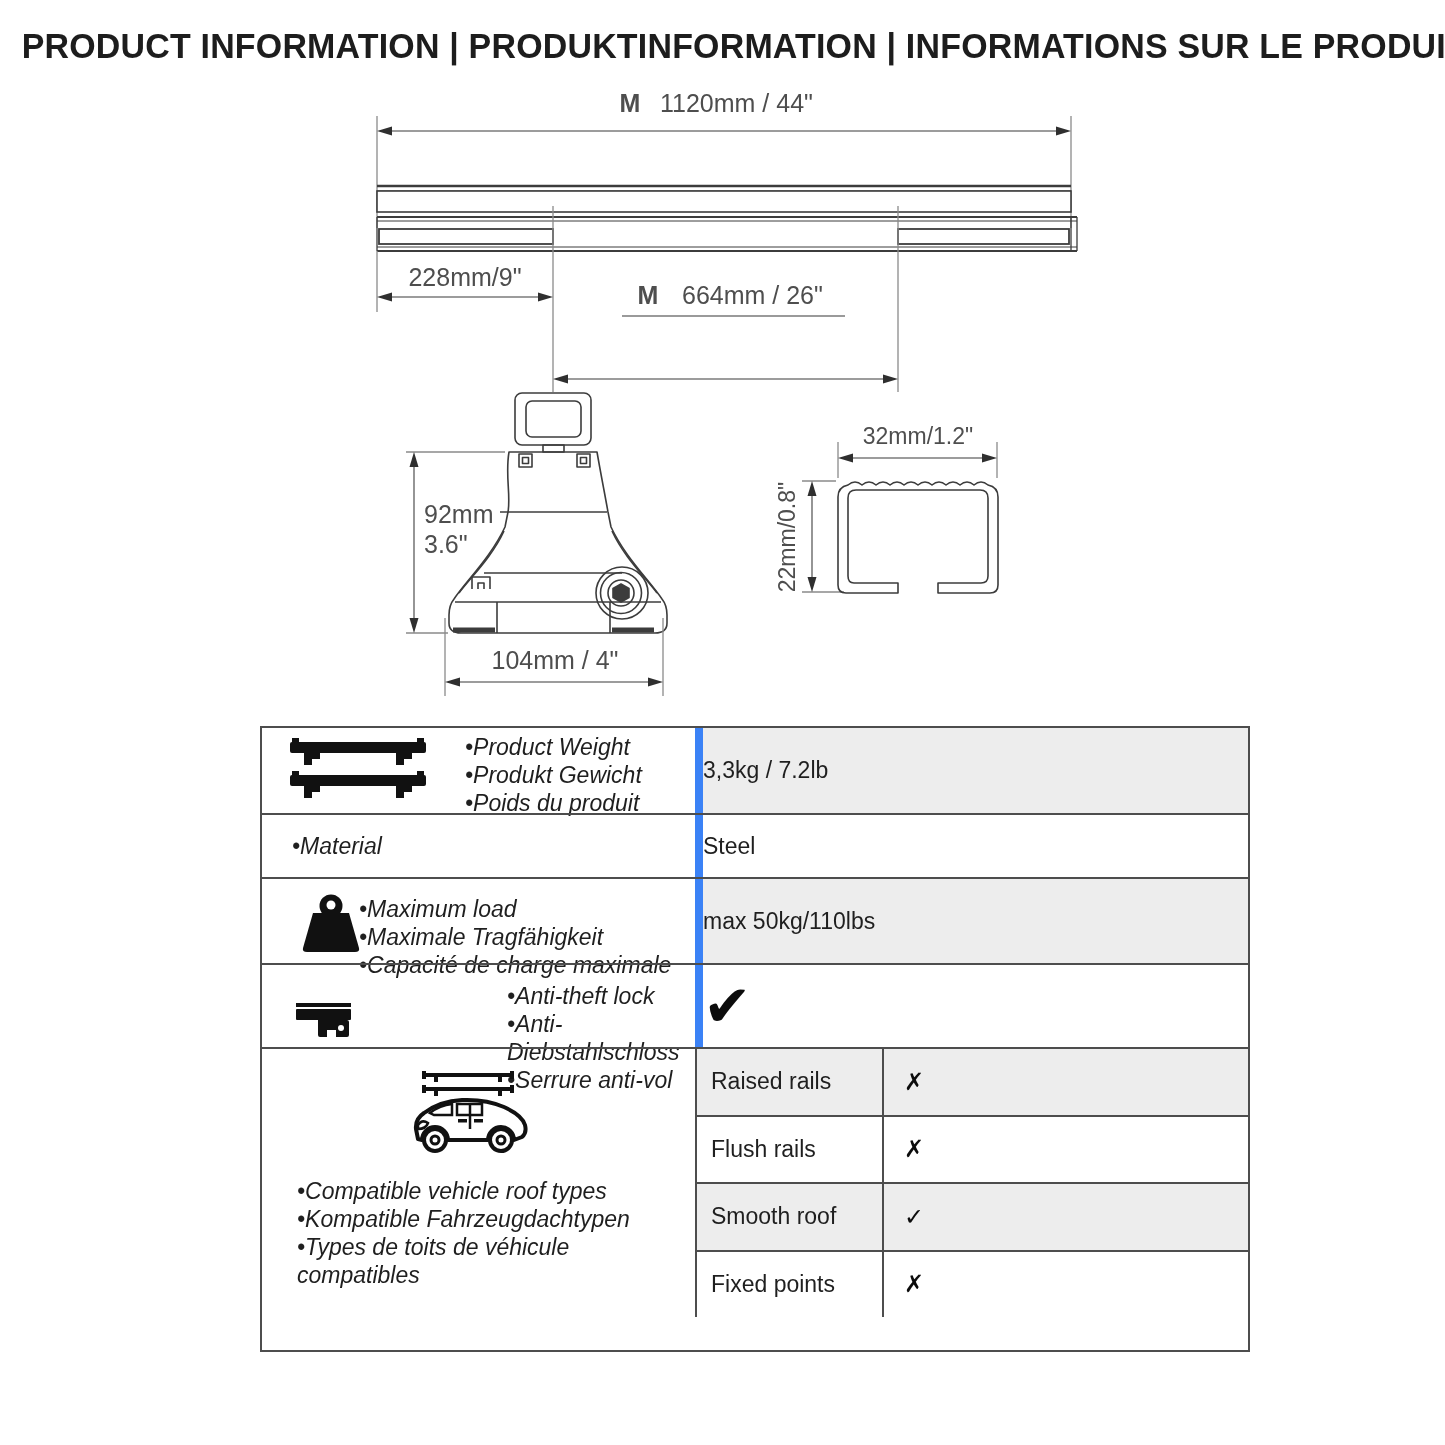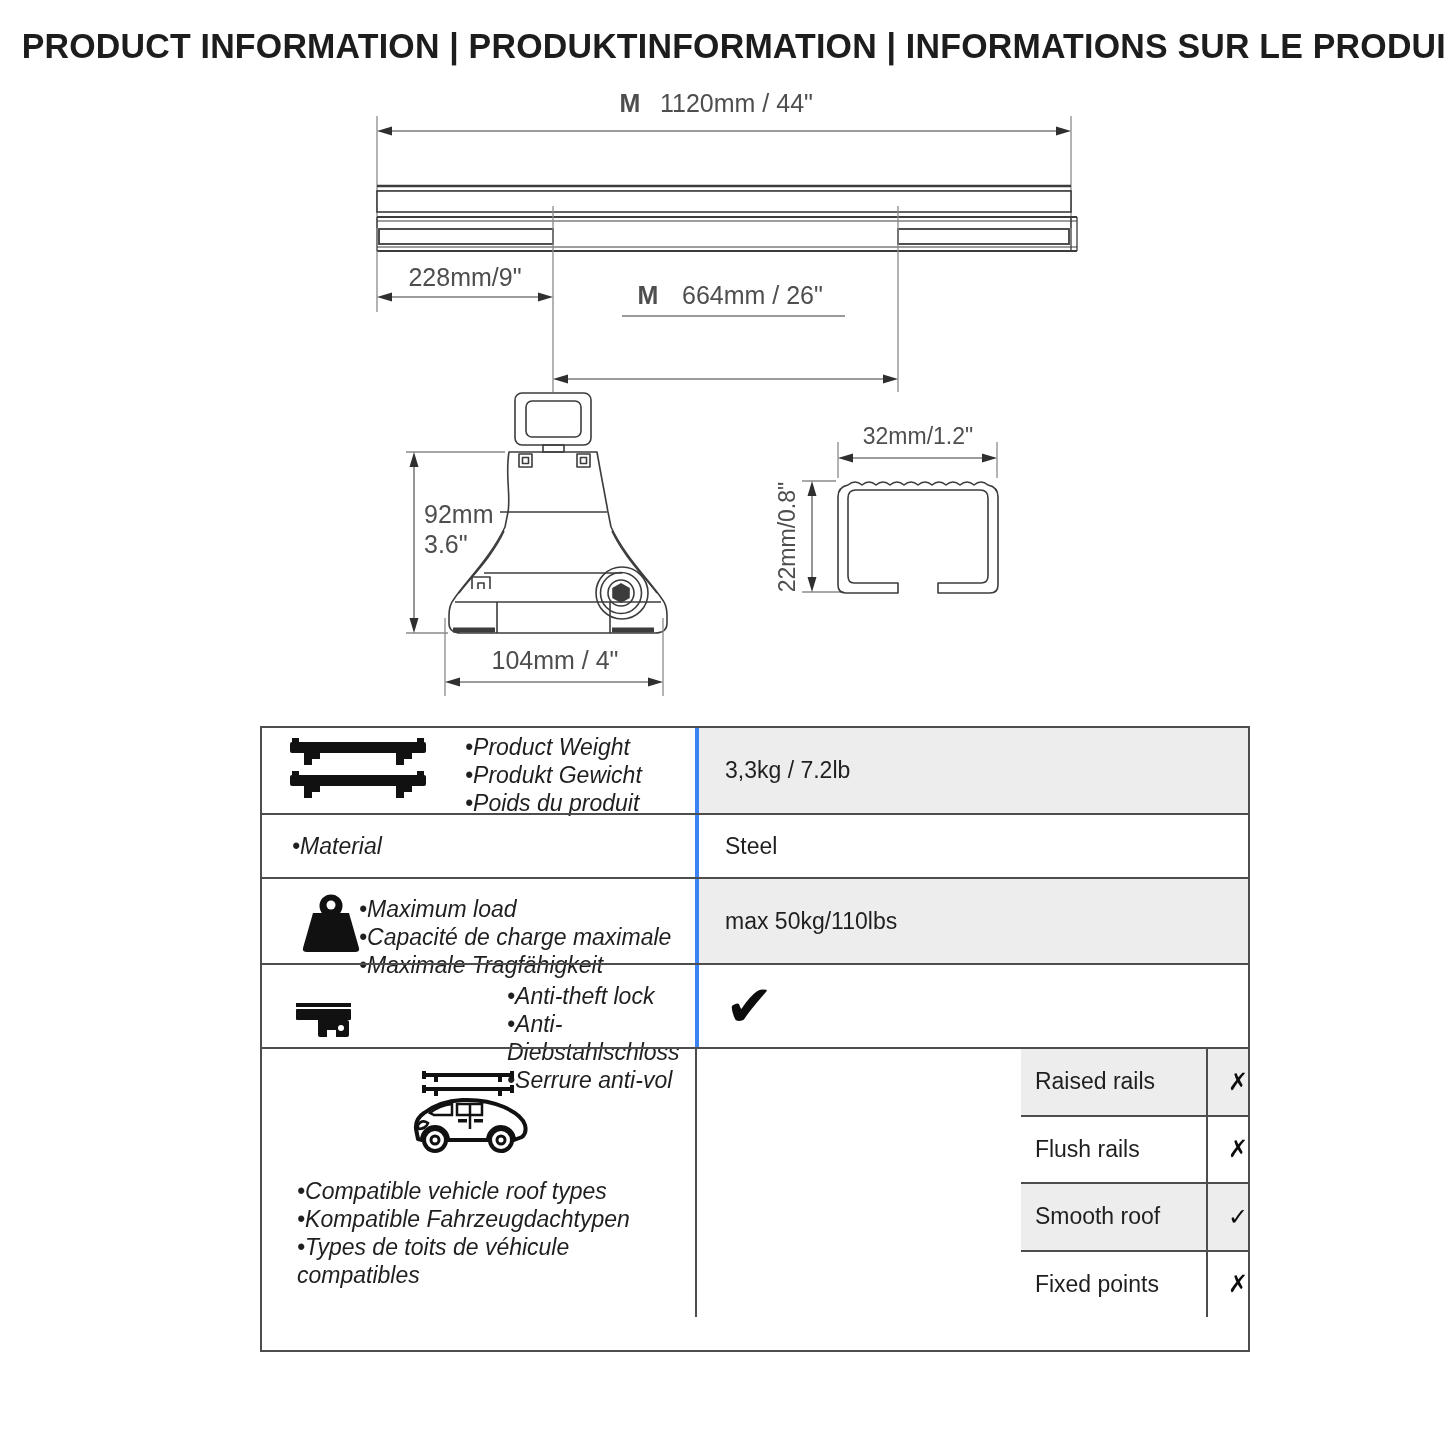--- a/index.html
+++ b/index.html
@@ -11,26 +11,26 @@
     transform:scaleX(0.97);transform-origin:center;white-space:nowrap;}
   
   #diagram-svg{position:absolute;left:0;top:0;}
   .dimtext{font-family:"Liberation Sans",sans-serif;fill:#4e4e4e;}
   
   #spec-table{position:absolute;left:260px;top:726px;width:990px;height:626px;
     border:2px solid #4d4d4d;box-sizing:border-box;font-size:23px;color:#1f1f1f;}
   .trow{position:relative;display:flex;border-top:2px solid #4d4d4d;box-sizing:border-box;}
   .trow:first-child{border-top:none;}
   .lcell{position:relative;width:433px;box-sizing:border-box;flex:none;}
-  .vcell{position:relative;flex:1;border-left:4px solid #3b82f6;box-sizing:border-box;
-    display:flex;align-items:center;padding-left:26px;}
+  .vcell{position:relative;flex:1;border-left:8px solid #3b82f6;box-sizing:border-box;
+    display:flex;align-items:center;}
   .gray{background:#ededed;}
   .labels{position:absolute;line-height:28px;font-style:italic;}
   .bigcheck{font-size:58px;line-height:1;color:#0c0c0c;}
-  .subrows{flex:1;border-left:2px solid #4d4d4d;display:flex;flex-direction:column;align-items:flex-end;}
+  .subrows{flex:1;border-left:2px solid #4d4d4d;display:flex;flex-direction:column;}
   .subrow{display:flex;flex:1;border-top:2px solid #4d4d4d;box-sizing:border-box;}
   .subrow:first-child{border-top:none;}
   .subrow .slabel{width:187px;flex:none;display:flex;align-items:center;
      padding-left:14px;box-sizing:border-box;border-right:2px solid #4d4d4d;}
   .subrow .smark{flex:1;display:flex;align-items:center;padding-left:20px;font-size:24px;color:#0c0c0c;}
   .icon-abs{position:absolute;}
   
   #logo{position:absolute;right:16px;bottom:14px;font-family:"DejaVu Sans","Liberation Sans",sans-serif;
      font-weight:900;font-size:66px;letter-spacing:-3px;line-height:1;}
   #logo .lb{color:#1a1a1a;} #logo .lr{color:#e23c3c;}
@@ -202,22 +202,22 @@
 
     <div class="trow" style="height:86px">
       <div class="lcell">
         <svg class="icon-abs" style="left:38px;top:15px" width="62" height="60" viewBox="0 0 62 60" fill="#111">
           <circle cx="31" cy="12" r="11.5"></circle>
           <circle cx="31" cy="11" r="4.5" fill="#fff"></circle>
           <path d="M 13,19 L 49,19 L 59,54 Q 60,58 55,58 L 7,58 Q 2,58 3,54 Z"></path>
         </svg>
         <div class="labels" style="left:97px;top:16px">
           <div>•Maximum load</div>
+          <div>•Maximale Tragfähigkeit</div>
           <div>•Capacité de charge maximale</div>
-          <div>•Maximale Tragfähigkeit</div>
         </div>
       </div>
       <div class="vcell gray">max 50kg/110lbs</div>
     </div>
 
     <div class="trow" style="height:84px">
       <div class="lcell">
         <svg class="icon-abs" style="left:34px;top:38px" width="56" height="38" viewBox="0 0 56 38" fill="#111">
           <rect x="0" y="0" width="55" height="4"></rect>
           <rect x="0" y="6" width="55" height="11" rx="1"></rect>

